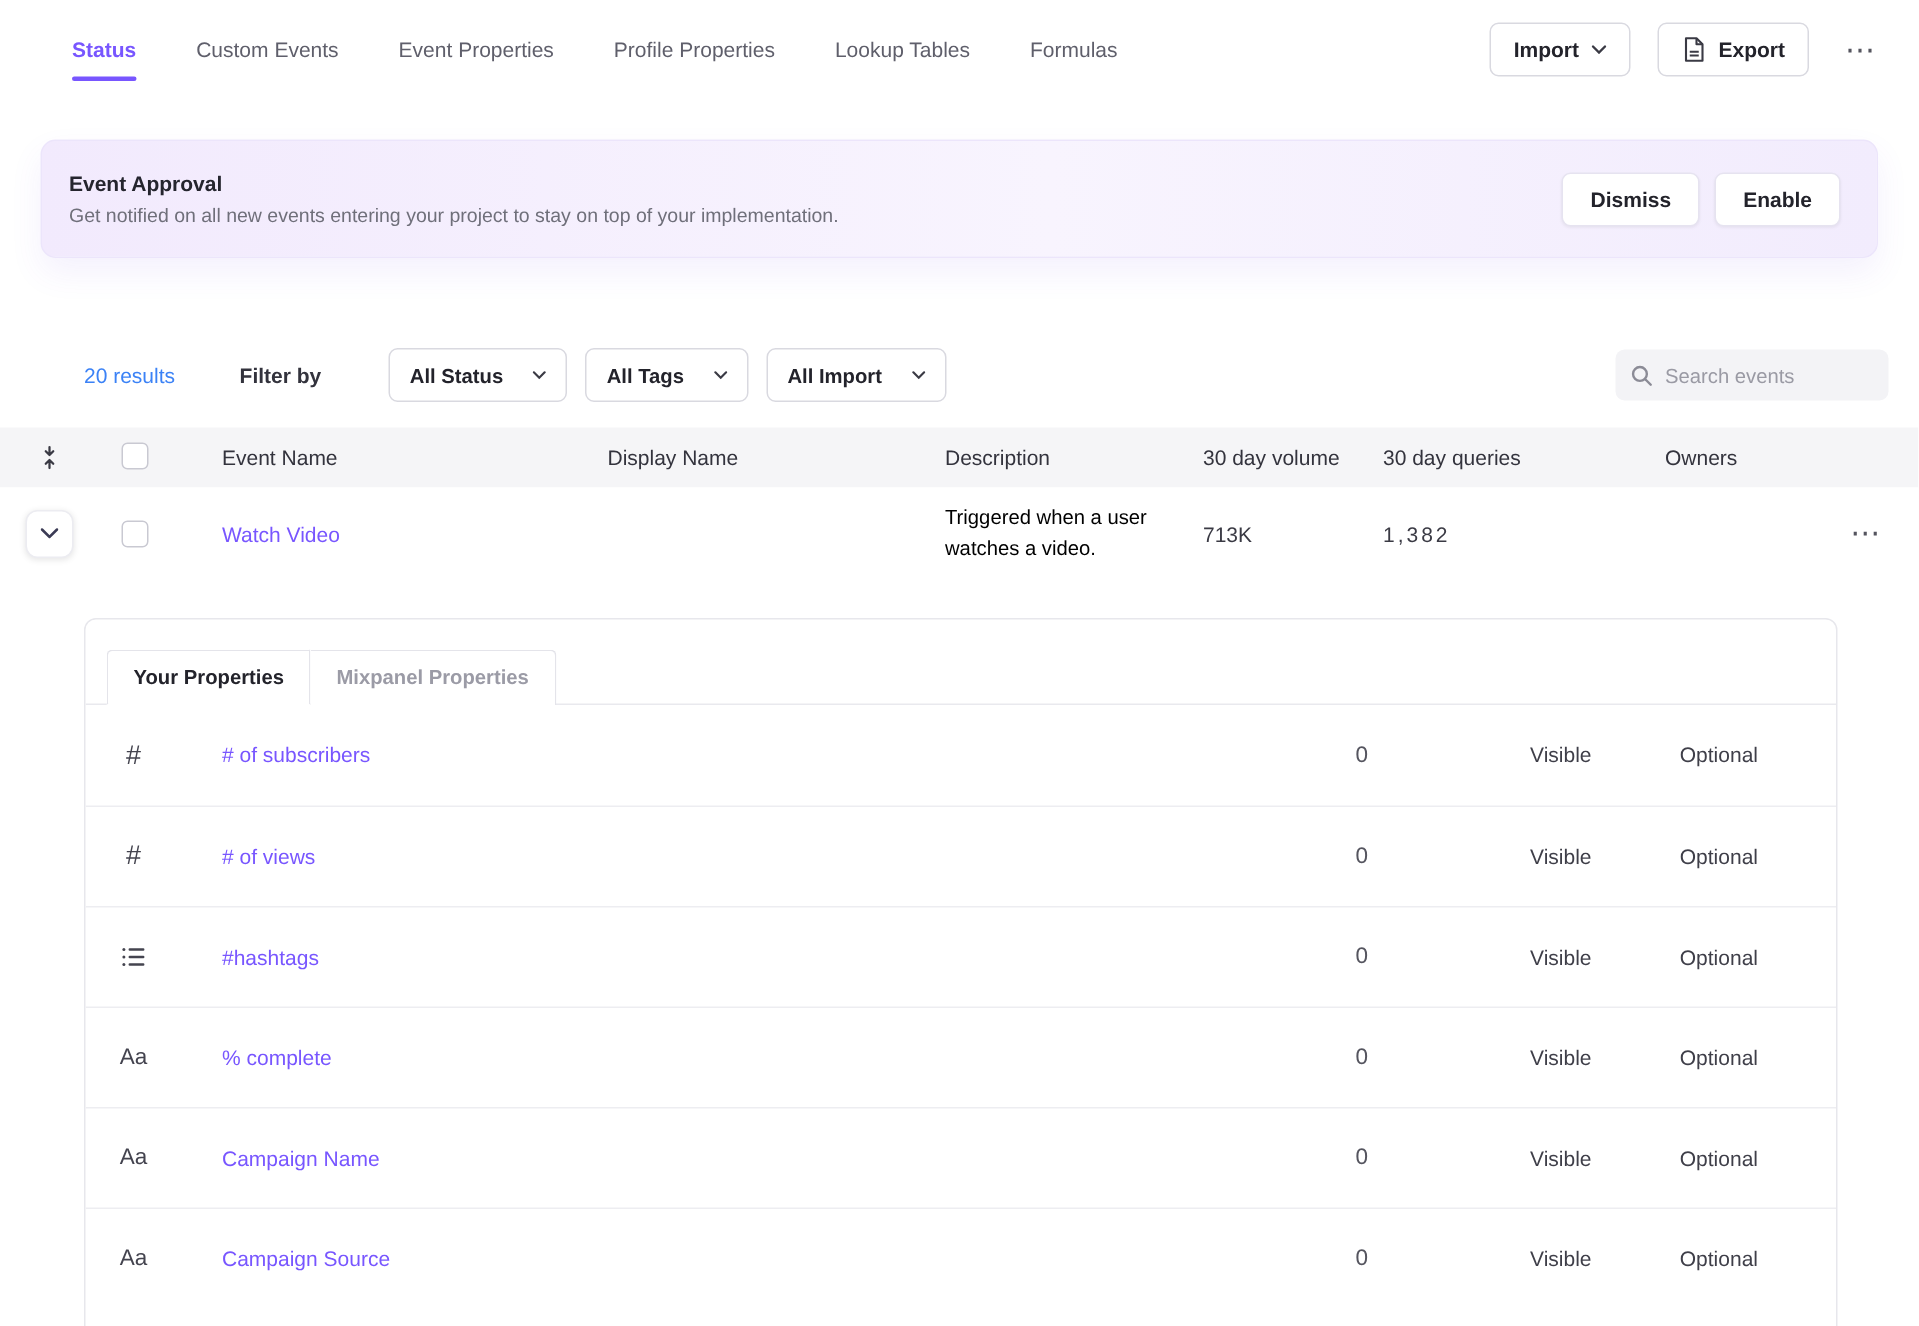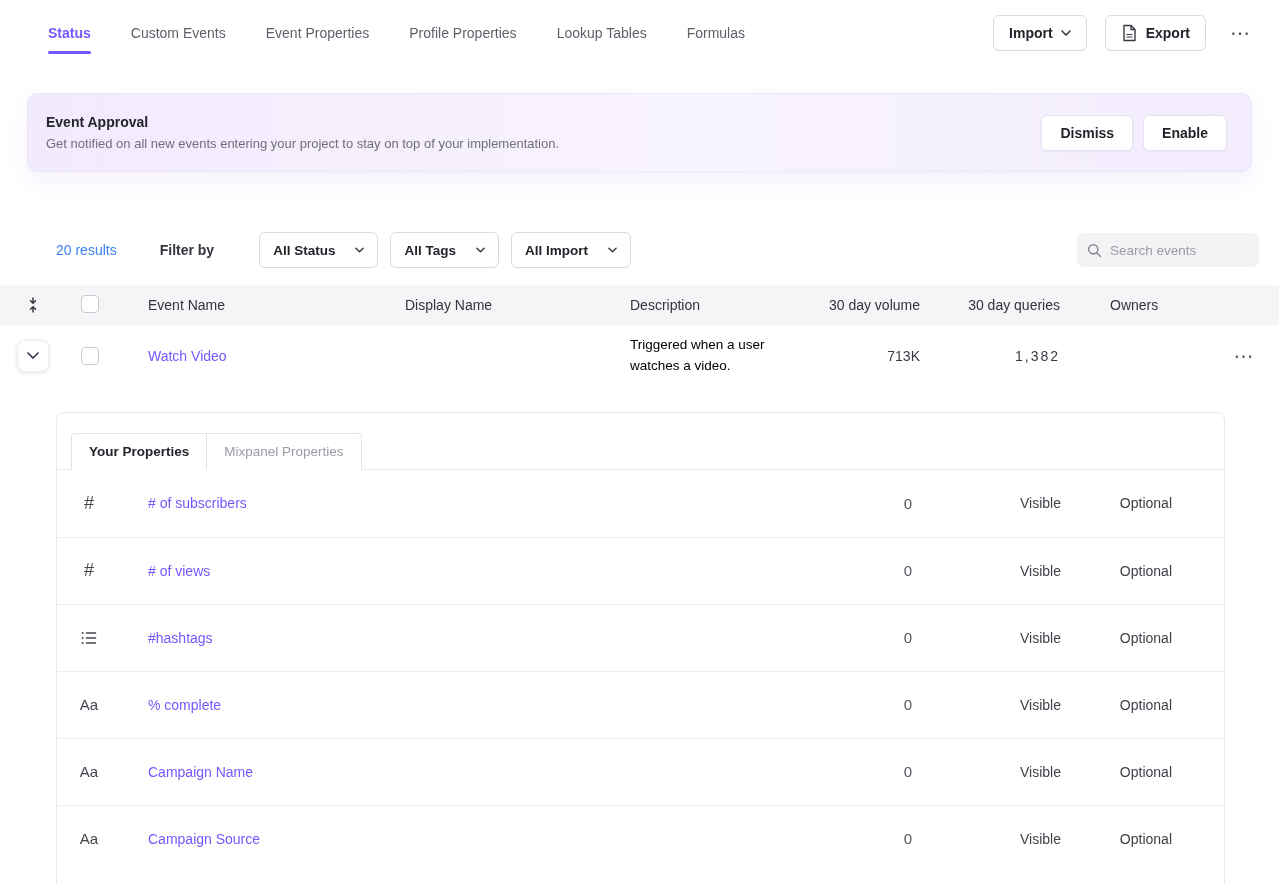--- a/index.html
+++ b/index.html
@@ -143,21 +143,21 @@
   }
   .thead {
     margin-top: 17px;
     height: 40px;
     background: #f5f5f7;
     font-size: 14px;
     color: #33333d;
     font-weight: 500;
   }
   .th-pad { padding-left: 18px; }
-  .num-col { text-align: right; padding-right: 2px; }
+  .num-col { text-align: left; padding-right: 2px; }
   .owners-col { padding-left: 48px; }
   .trow { min-height: 60px; background: #fff; }
   .checkbox {
     width: 18px; height: 18px;
     border: 1.5px solid #c9c9d2;
     border-radius: 4px;
     background: #fff;
     margin-left: 15px;
     cursor: pointer;
   }
@@ -203,20 +203,21 @@
   .ptab.active {
     font-weight: 700;
     color: #23232b;
     border-bottom: 1px solid #fff;
     border-radius: 4px 0 0 0;
   }
   .ptab.inactive {
     border-left: none;
     border-bottom: none;
     border-radius: 0 4px 0 0;
+    font-weight: bold;
   }
   .prop-row {
     display: grid;
     grid-template-columns: 64px 1fr 140px 150px 160px;
     align-items: center;
     height: 67px;
   }
   .prop-row + .prop-row { border-top: 1px solid #ededf1; }
   .prop-icon { justify-self: center; color: #4a4a55; }
   .glyph-hash { font-size: 18px; font-weight: 400; color: #44444f; }

